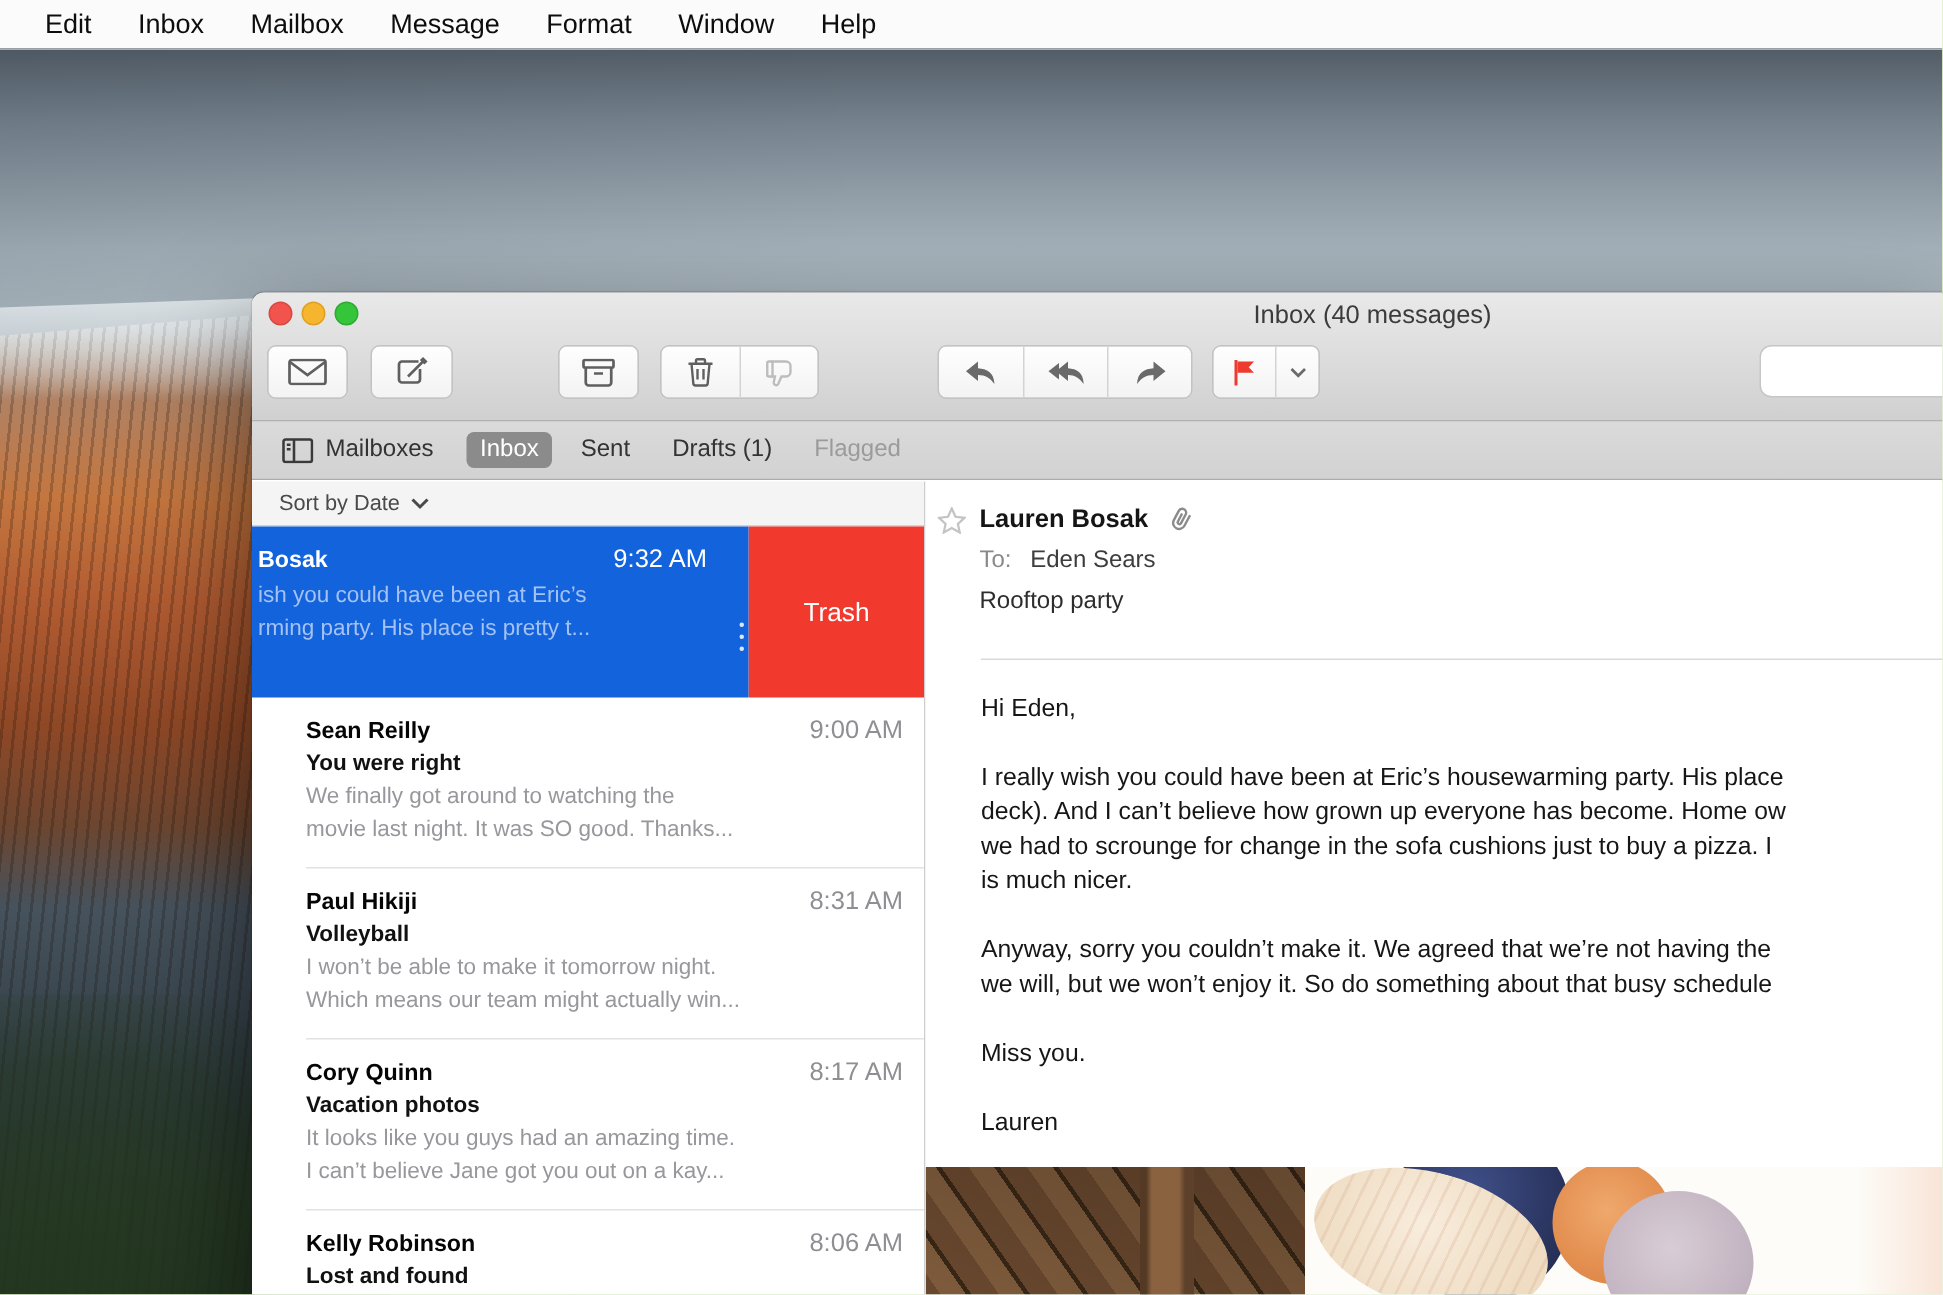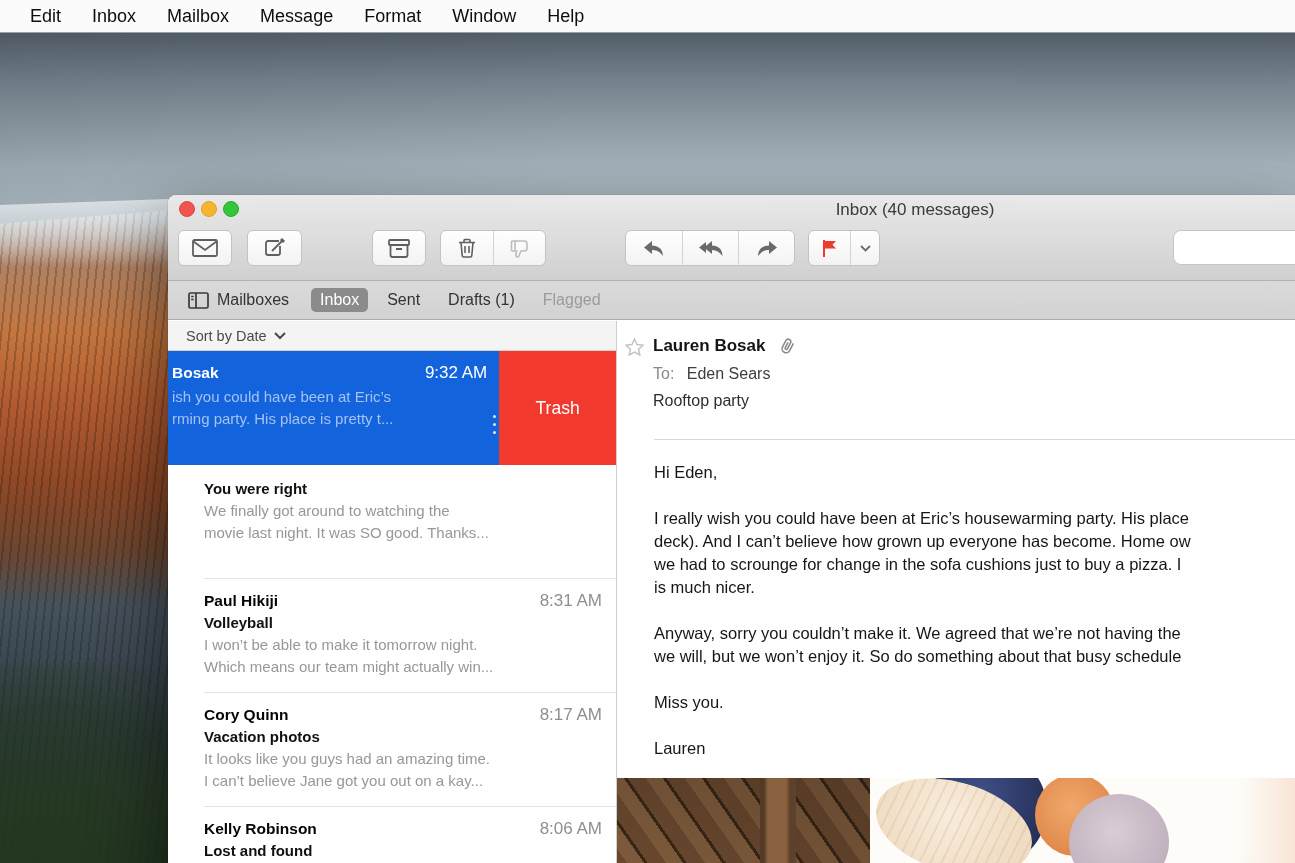--- a/index.html
+++ b/index.html
@@ -77,21 +77,21 @@
   .msg-row { height:114px; position:relative; flex:none; }
   .msg-row .divider { position:absolute; left:36px; right:0; bottom:0; height:1px; background:#e2e2e2; }
   .row-inner { padding:12px 14px 0 36px; }
   .row-top { display:flex; justify-content:space-between; align-items:baseline; }
   .sender { font-size:15.5px; font-weight:700; color:#050505; }
   .time { font-size:17px; color:#8e8e93; }
   .subject { font-size:15px; font-weight:700; color:#111; margin-top:3px; }
   .preview { font-size:15px; color:#97979c; line-height:21.5px; margin-top:3px; white-space:nowrap; overflow:hidden; }
 
   .msg-row.swiped { display:flex; }
-  .swipe-content { width:332px; background:#1263dc; color:#fff; padding:12px 12px 0 4px; position:relative; }
+  .swipe-content { width:332px; background:#1263dc; color:#fff; padding:12px 28px 0 4px; position:relative; }
   .swipe-content .sender, .swipe-content .subject { color:#fff; }
   .swipe-content .time { color:#fff; }
   .swipe-content .preview { color:#a4c2f4; }
   .swipe-dots { position:absolute; right:3px; top:64px; width:3px; height:3px; border-radius:50%;
                 background:rgba(255,255,255,.85);
                 box-shadow:0 8px 0 rgba(255,255,255,.85), 0 16px 0 rgba(255,255,255,.85); }
   .trash-btn { width:117px; background:#f1392e; color:#fff; display:flex; align-items:center; justify-content:center;
                font-size:17.5px; }
 
   
@@ -301,20 +301,24 @@
               <div>ish you could have been at Eric’s</div>
               <div>rming party. His place is pretty t...</div>
             </div>
             <div class="swipe-dots"></div>
           </div>
           <div class="trash-btn">Trash</div>
         </div>
 
         <div class="msg-row">
           <div class="row-inner">
+            <div class="row-top">
+              <span class="sender">Sean Reilly</span>
+              <span class="time">9:00 AM</span>
+            </div>
             <div class="subject">You were right</div>
             <div class="preview">
               <div>We finally got around to watching the</div>
               <div>movie last night. It was SO good. Thanks...</div>
             </div>
           </div>
           <div class="divider"></div>
         </div>
 
         <div class="msg-row">

